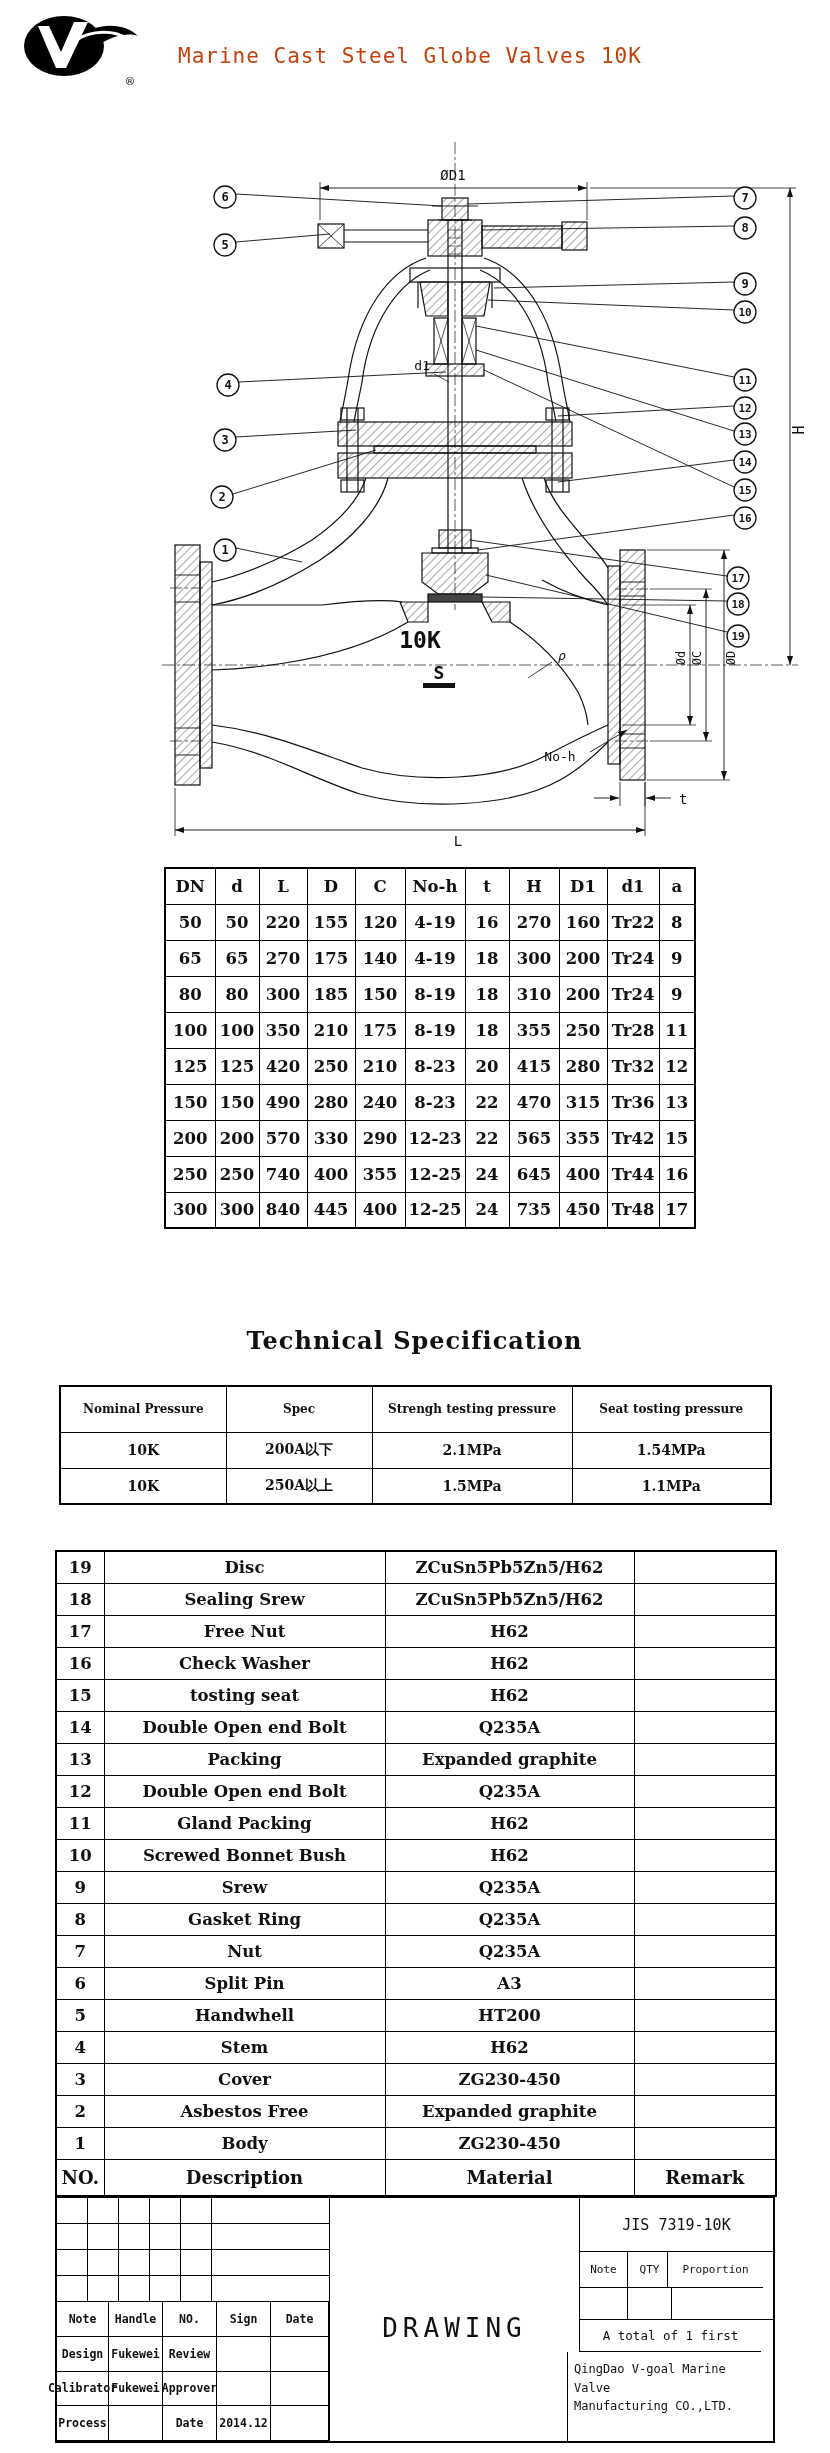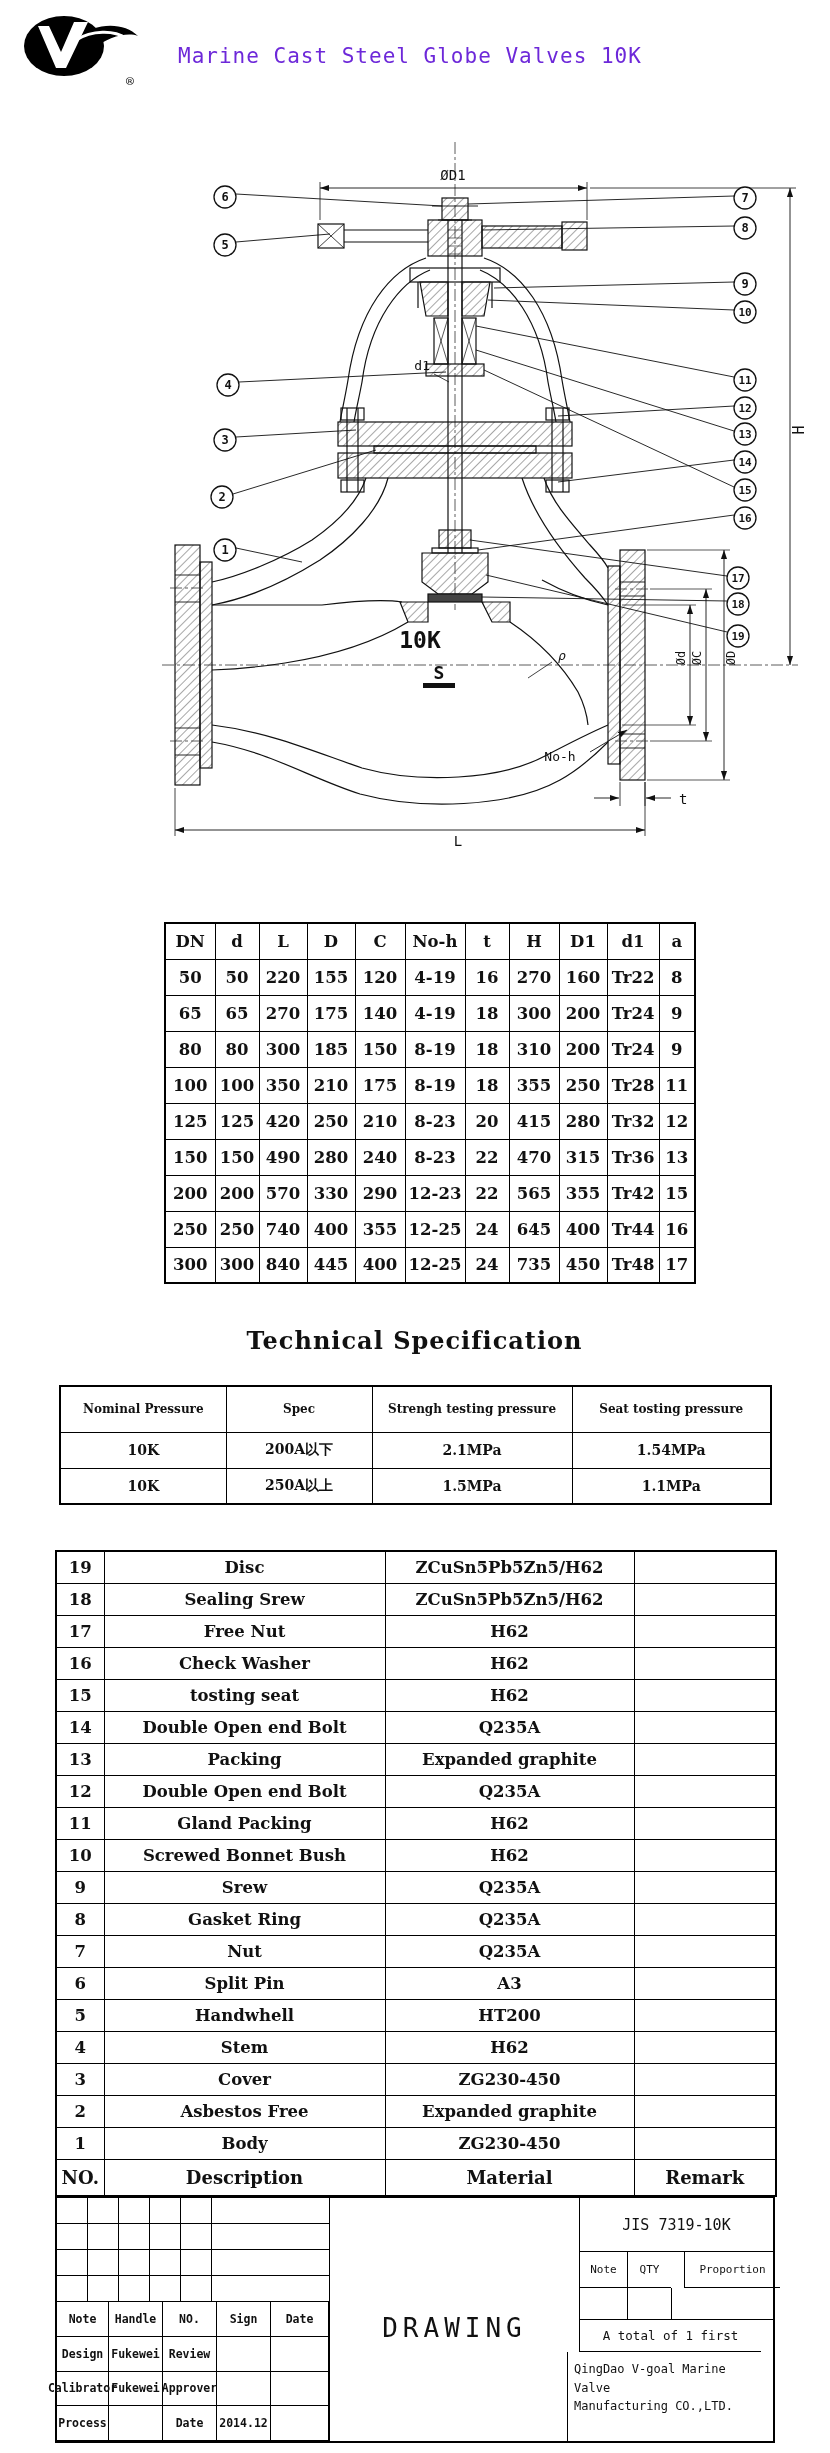--- a/index.html
+++ b/index.html
@@ -1,20 +1,20 @@
 <!DOCTYPE html>
 <html><head>
 <meta charset="utf-8">
 <style>
   *{box-sizing:border-box;margin:0;padding:0}
   html,body{background:#fff}
   .page{position:relative;width:830px;height:2453px;background:#fff;color:#111;
         font-family:"DejaVu Sans Mono",monospace;overflow:hidden}
   .abs{position:absolute}
-  .hdr-title{left:178px;top:44px;font-size:21px;letter-spacing:1px;color:#6d28d9;font-weight:500}
+  .hdr-title{left:178px;top:44px;font-size:21px;letter-spacing:1px;color:#c2410c;font-weight:500}
   table{border-collapse:collapse;table-layout:fixed}
   td,th{border:1px solid #000;text-align:center;vertical-align:middle;padding:0;overflow:hidden}
   .dims{border:2px solid #000;font:bold 16.5px "DejaVu Serif",serif}
   .dims th,.dims td{height:36px}
   .spec{border:2px solid #000;font:bold 14px "DejaVu Serif",serif}
   .spec th{height:46px;font-size:12px}
   .spec td{height:36px}
   .spec-title{left:59px;top:1326px;width:711px;text-align:center;
               font:bold 24px "DejaVu Serif",serif;letter-spacing:1px}
   .parts{border:2px solid #000;font:bold 16.5px "DejaVu Serif",serif}
@@ -302,21 +302,21 @@
       <circle cx="648" cy="474" r="11" fill="#fff" stroke-width="1.3"></circle>
       <text x="648" y="478" stroke="none" text-anchor="middle" font-size="11" font-weight="bold">18</text>
     </g>
     <g stroke="#111">
       <line x1="637" y1="502" x2="396" y2="445" stroke-width="0.9"></line>
       <circle cx="648" cy="506" r="11" fill="#fff" stroke-width="1.3"></circle>
       <text x="648" y="510" stroke="none" text-anchor="middle" font-size="11" font-weight="bold">19</text>
     </g>
   </svg>
 
-  <table class="abs dims" style="left:164px;top:922px;width:530px">
+  <table class="abs dims" style="left:164px;top:867px;width:530px">
     <colgroup>
       <col style="width:50px">
         <col style="width:44px">
         <col style="width:48px">
         <col style="width:48px">
       <col style="width:50px">
         <col style="width:60px">
         <col style="width:44px">
         <col style="width:50px">
       <col style="width:48px">
@@ -668,21 +668,21 @@
       <b>Process</b>
       <b></b>
       <b>Date</b>
       <b>2014.12</b>
       <b></b>
     </div>
     <div class="drawcell">DRAWING</div>
     <div class="tc jis" style="left:522px;top:0;width:194px;height:54px">JIS 7319-10K</div>
     <div class="tc" style="left:522px;top:54px;width:48px;height:36px">Note</div>
     <div class="tc" style="left:570px;top:54px;width:44px;height:36px">QTY</div>
-    <div class="tc" style="left:627px;top:54px;width:96px;height:36px">Proportion</div>
+    <div class="tc" style="left:610px;top:54px;width:96px;height:36px">Proportion</div>
     <div class="tc" style="left:522px;top:90px;width:48px;height:32px"></div>
     <div class="tc" style="left:570px;top:90px;width:44px;height:32px"></div>
     <div class="tc" style="left:614px;top:90px;width:102px;height:32px"></div>
     <div class="tc total" style="left:522px;top:122px;width:182px;height:32px">A total of 1 first</div>
     <div class="tc company" style="left:510px;top:154px;width:194px;height:89px">
       <span>QingDao V-goal Marine Valve</span>
       <span>Manufacturing CO.,LTD.</span>
     </div>
   </div>
 

